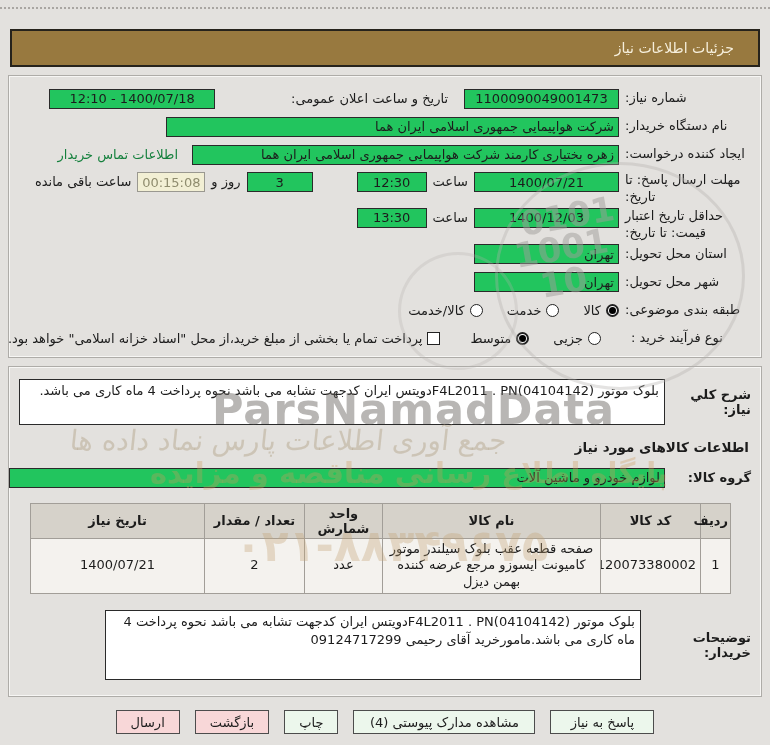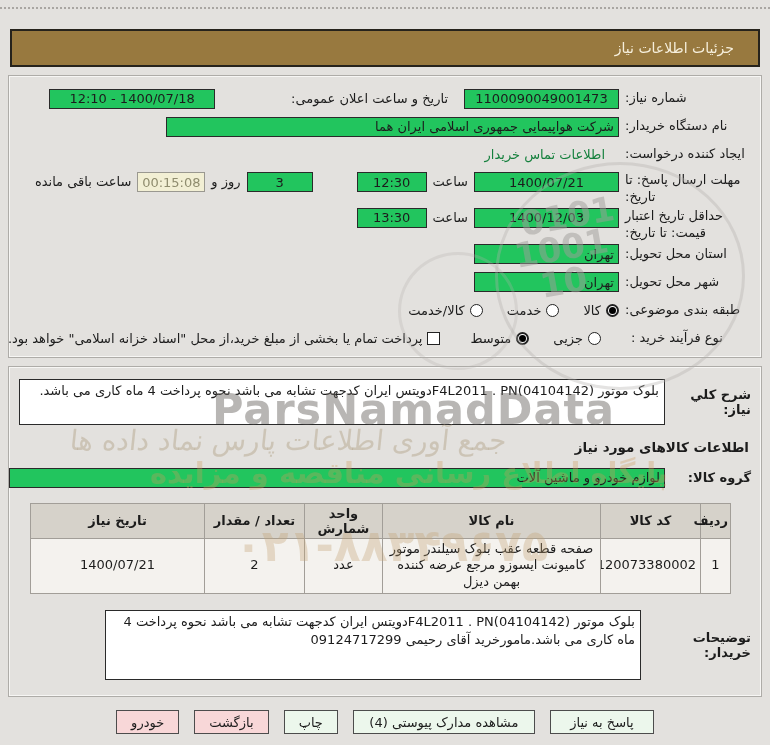--- a/index.html
+++ b/index.html
@@ -148,20 +148,21 @@
     <div class="inp center" style="width:166px;margin-right:70px">1400/07/18 - 12:10</div>
   </div>
 
   <div class="frow">
     <div class="flabel">نام دستگاه خریدار:</div>
     <div class="inp txt" style="width:453px">شرکت هواپیمایی جمهوری اسلامی ایران هما</div>
   </div>
 
   <div class="frow">
     <div class="flabel">ایجاد کننده درخواست:</div>
+    <div class="inp txt" style="width:427px">زهره بختیاری کارمند شرکت هواپیمایی جمهوری اسلامی ایران هما</div>
     <div class="link inl" style="margin-right:14px">اطلاعات تماس خریدار</div>
   </div>
 
   <div class="frow top">
     <div class="flabel">مهلت ارسال پاسخ: تا تاریخ:</div>
     <div class="inp center" style="width:145px">1400/07/21</div>
     <div class="inl">ساعت</div>
     <div class="inp center" style="width:70px">12:30</div>
     <div class="inp center" style="width:66px;margin-right:44px">3</div>
     <div class="inl">روز و</div>
@@ -256,21 +257,21 @@
     <div class="notes-label">توضیحات خریدار:</div>
     <div class="notes-box">بلوک موتور F4L2011 . PN(04104142)دویتس ایران کدجهت تشابه می باشد نحوه پرداخت 4 ماه کاری می باشد.مامورخرید آقای رحیمی 09124717299</div>
   </div>
 </div>
 
 <div class="btn-row">
   <div class="btn green wide">پاسخ به نیاز</div>
   <div class="btn green xwide">مشاهده مدارک پیوستی (4)</div>
   <div class="btn green">چاپ</div>
   <div class="btn pink">بازگشت</div>
-  <div class="btn pink">خودرو</div>
+  <div class="btn pink">ارسال</div>
 </div>
 
 <div class="wm wm-circle1"></div>
 <div class="wm wm-circle2"></div>
 <div class="wm wm-num wm-n1">0101</div>
 <div class="wm wm-num wm-n2">1001</div>
 <div class="wm wm-num wm-n3">10</div>
 <div class="wm wm-brand">ParsNamadData</div>
 <div class="wm wm-script">جمع آوری اطلاعات پارس نماد داده ها</div>
 <div class="wm wm-outline">پایگاه اطلاع رسانی مناقصه و مزایده</div>

